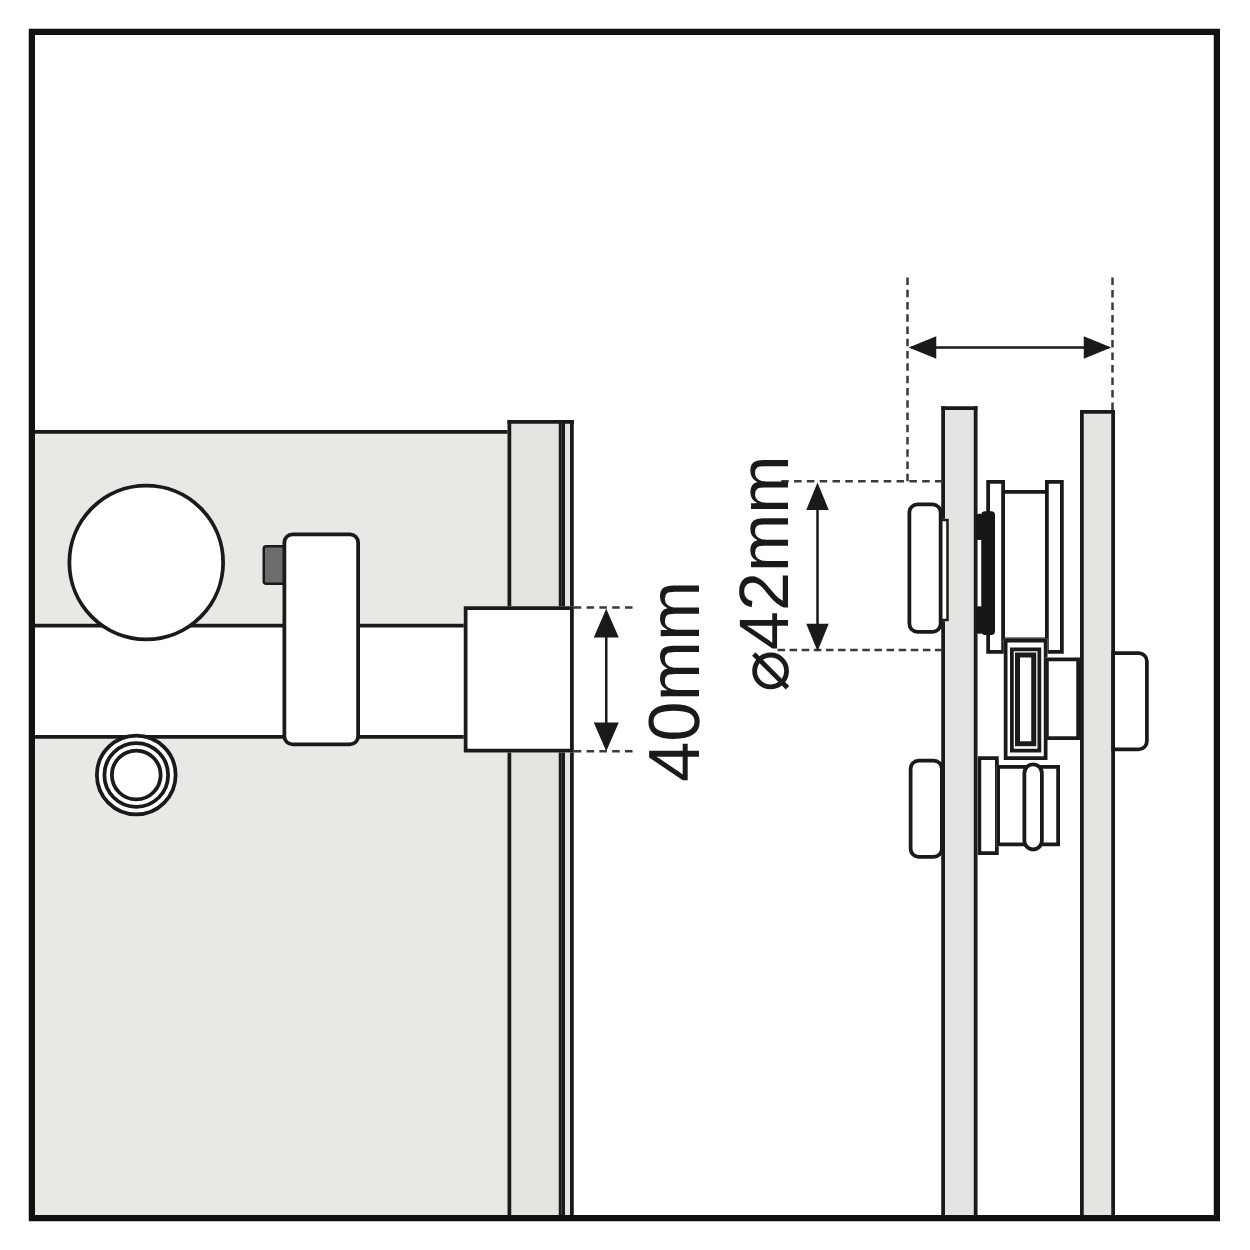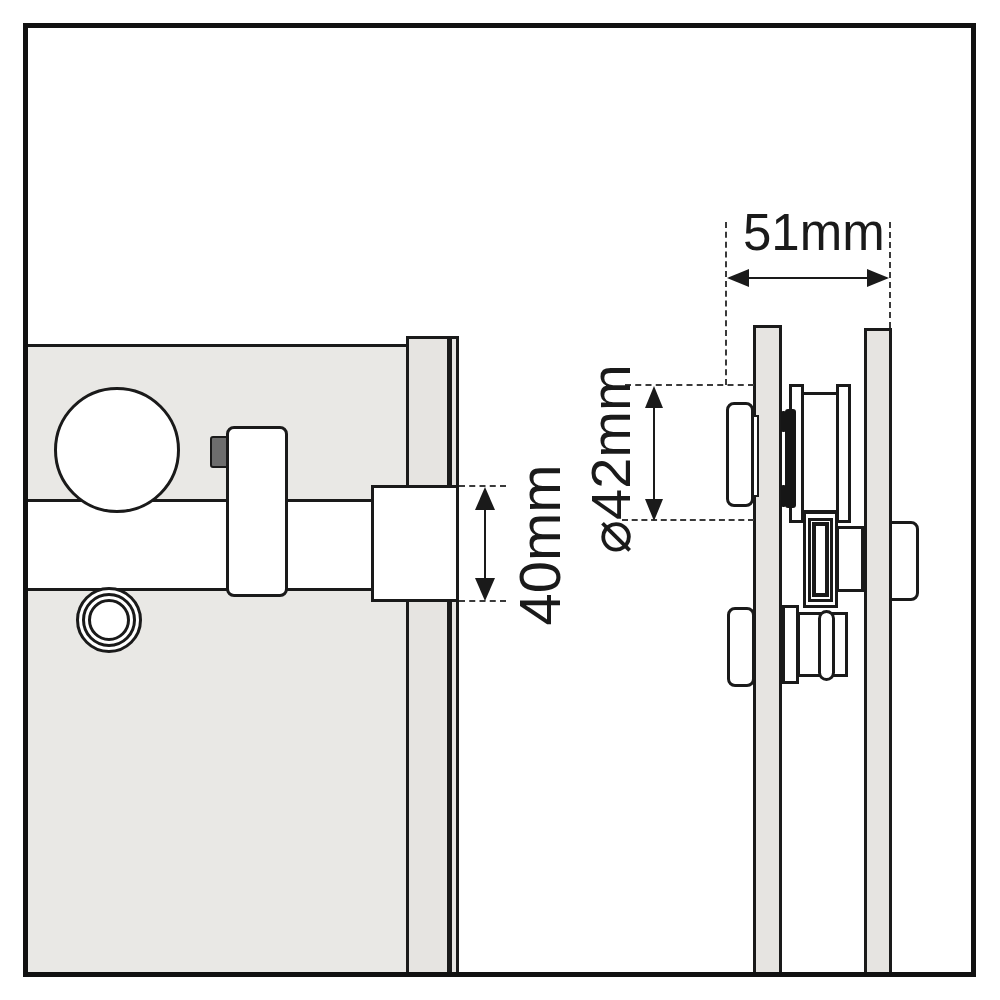--- a/index.html
+++ b/index.html
@@ -84,21 +84,20 @@
   <div class="part" style="left:727px;top:607px;width:28px;height:80px;border-radius:8px;"></div>
   <div class="part" style="left:782px;top:605px;width:17px;height:79px;"></div>
   <div class="part" style="left:797px;top:612px;width:51px;height:65px;"></div>
   <div class="part" style="left:818px;top:610px;width:17px;height:71px;border-radius:9px;"></div>
 
   <div class="dash-v" style="left:725px;top:222px;height:163px;"></div>
   <div class="dash-v" style="left:889px;top:222px;height:106px;"></div>
   <div class="hline" style="left:729px;top:277px;width:158px;"></div>
   <div class="tri" style="left:727px;top:269px;border-top:9px solid transparent;border-bottom:9px solid transparent;border-right:22px solid var(--line);"></div>
   <div class="tri" style="left:867px;top:269px;border-top:9px solid transparent;border-bottom:9px solid transparent;border-left:22px solid var(--line);"></div>
-  <div class="dimtext" style="left:743px;top:207px;width:130px;height:52px;line-height:52px;font-size:51px;">51mm</div>
 
   <div class="dash-h" style="left:625px;top:384px;width:129px;"></div>
   <div class="dash-h" style="left:622px;top:519px;width:132px;"></div>
   <div class="vline" style="left:653px;top:392px;height:125px;"></div>
   <div class="tri" style="left:645px;top:386px;border-left:9px solid transparent;border-right:9px solid transparent;border-bottom:22px solid var(--line);"></div>
   <div class="tri" style="left:645px;top:499px;border-left:9px solid transparent;border-right:9px solid transparent;border-top:22px solid var(--line);"></div>
   <div class="dimtext" style="left:501px;top:431px;width:220px;height:56px;line-height:56px;font-size:56px;transform:rotate(-90deg);">⌀42mm</div>
 
   <div class="abs" style="left:23px;top:23px;width:953px;height:954px;border:5px solid #111;pointer-events:none;"></div>
 </div>

